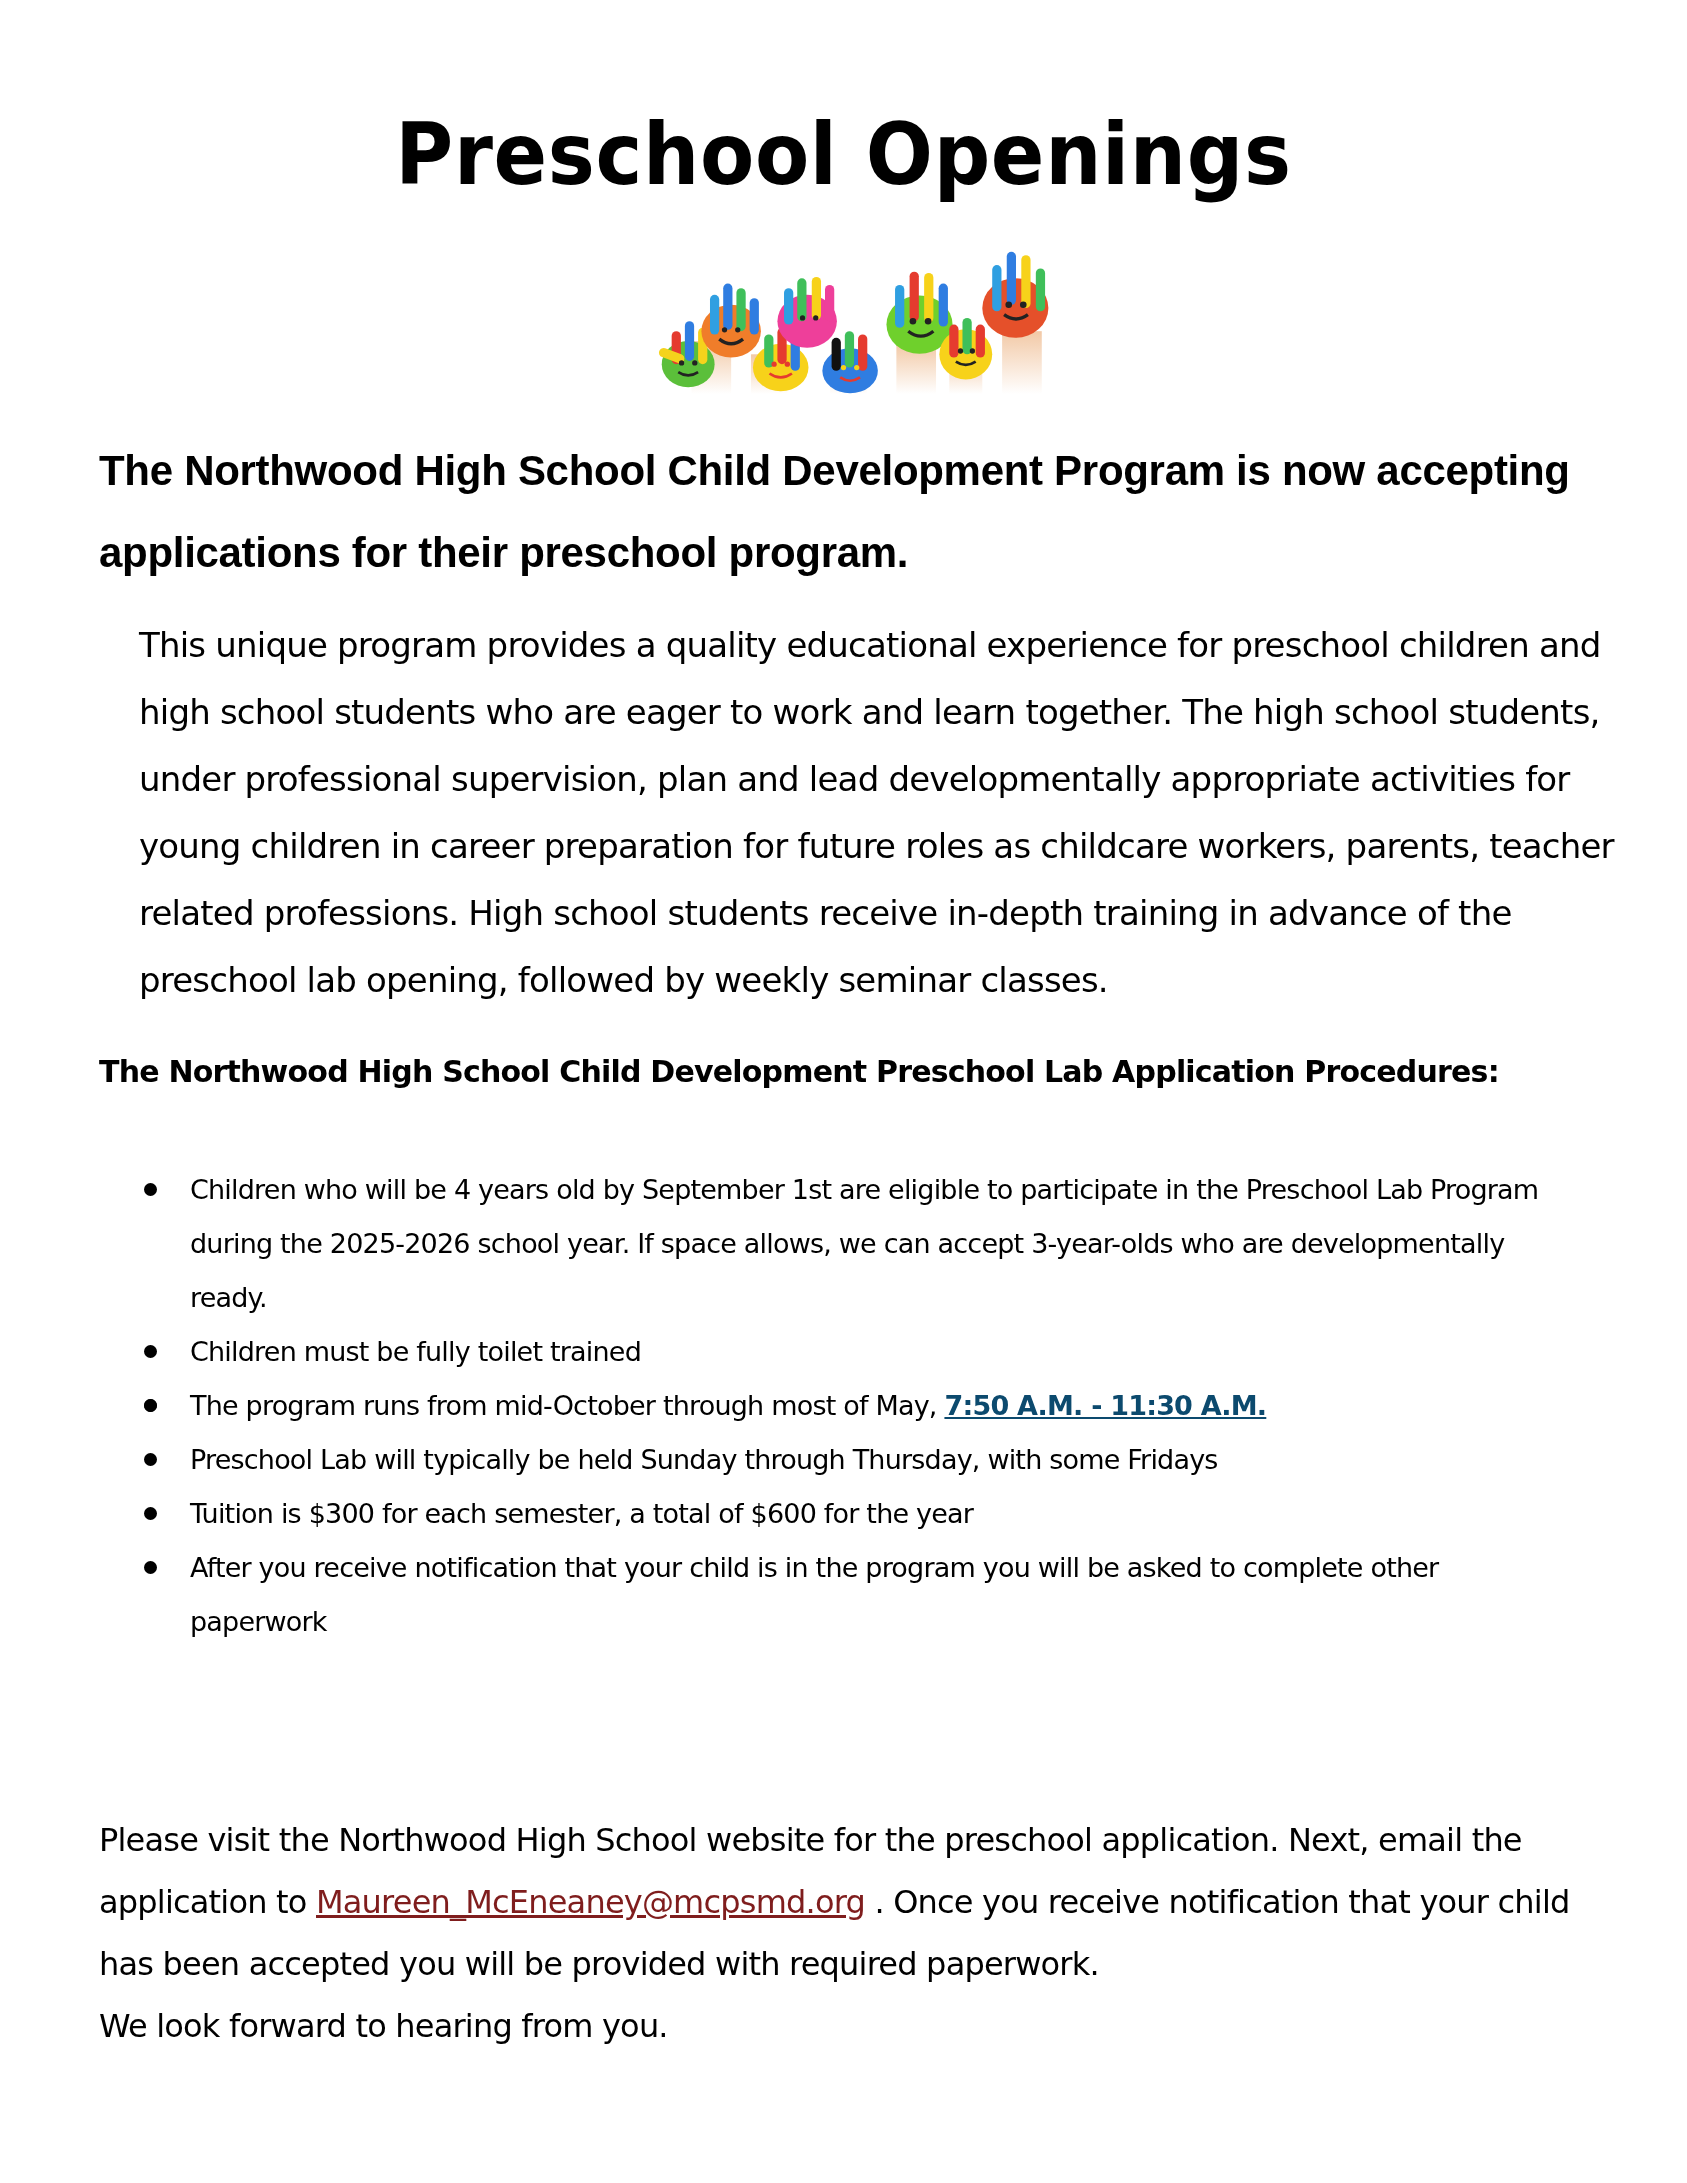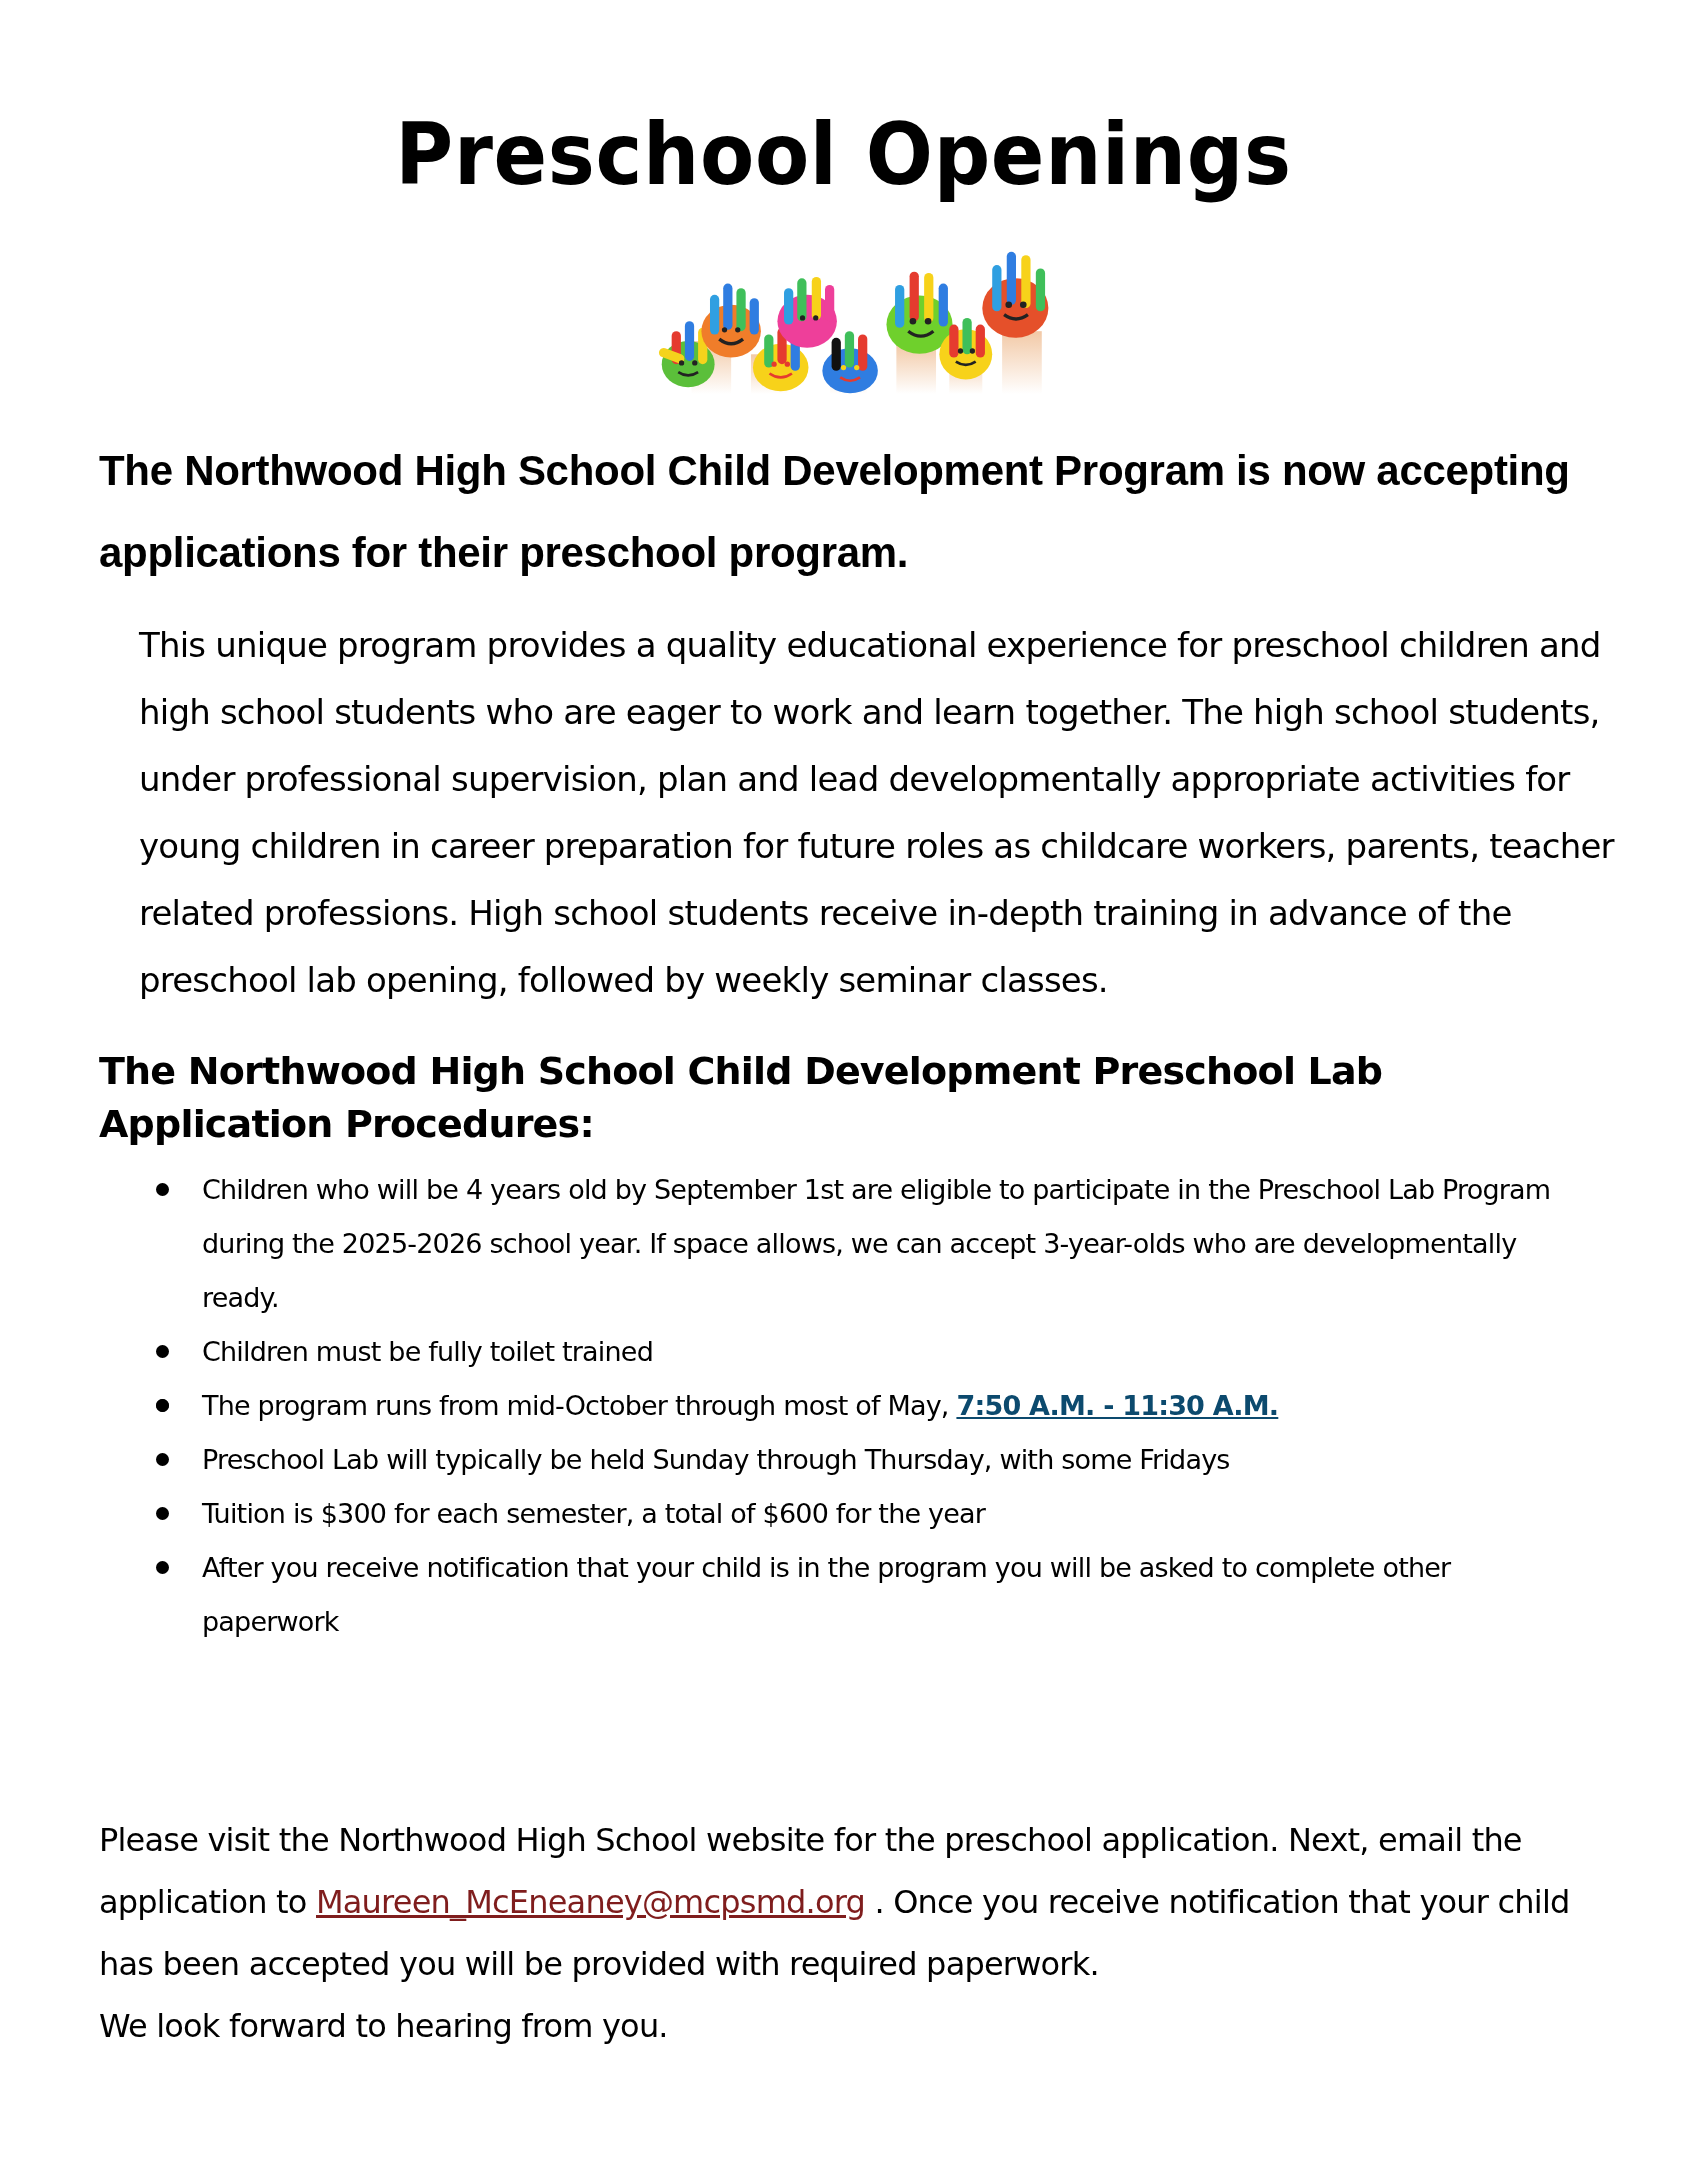--- a/index.html
+++ b/index.html
@@ -42,27 +42,27 @@
       font-size: 34px;
       line-height: 67px;
       letter-spacing: -0.8px;
       transform-origin: left top;
       margin-left: 40px;
     }
 
     .procedures-heading {
       position: absolute; left: 99px; top: 1045px; width: 1522px;
       font-family: "DejaVu Sans", sans-serif;
-      font-size: 38px;
+      font-size: 30px;
       line-height: 53px;
       letter-spacing: -0.8px;
     }
 
     .bullets {
-      position: absolute; left: 156px; top: 1163px; width: 1436px;
+      position: absolute; left: 144px; top: 1163px; width: 1436px;
       list-style: none;
       font-family: "DejaVu Sans", sans-serif;
       font-size: 27px;
       line-height: 54px;
       letter-spacing: -0.8px;
     }
     .bullets li { position: relative; padding-left: 46px; }
     .bullets .dot {
       position: absolute; left: 0; top: 20px;
       width: 13.2px; height: 13.2px; border-radius: 50%;

